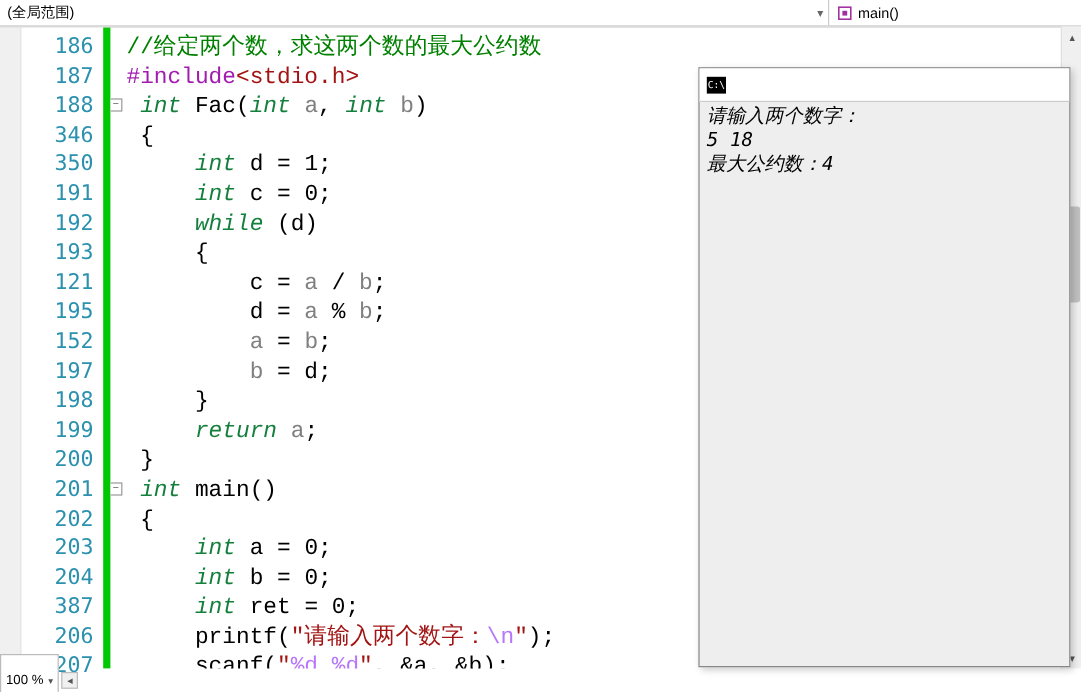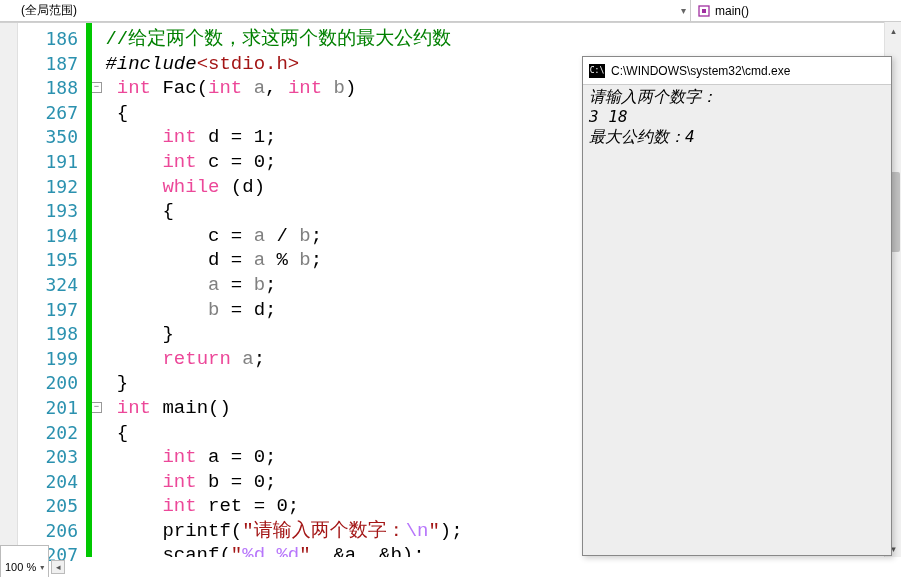--- a/index.html
+++ b/index.html
@@ -1,33 +1,33 @@
 <!DOCTYPE html>
 <html><head>
 <meta charset="utf-8">
 <style>
 * { margin: 0; padding: 0; box-sizing: border-box; }
 body { font-family: "Microsoft YaHei", "SimSun", sans-serif; font-size: 12px; background: #fff; overflow: hidden; width: 901px; height: 577px; position: relative; }
 .toolbar { display: flex; height: 22px; border-bottom: 1px solid #ccc; background: #f5f5f5; }
-.scope-dd { flex: 1; display: flex; align-items: center; padding: 0 21px; border-right: 1px solid #ccc; position: relative; background: #fff; }
+.scope-dd { flex: 1; display: flex; align-items: center; padding: 0 6px; border-right: 1px solid #ccc; position: relative; background: #fff; }
 .scope-dd .arrow { position: absolute; right: 4px; color: #666; font-size: 10px; }
 .func-dd { width: 210px; display: flex; align-items: center; padding: 0 6px; gap: 4px; background: #fff; }
 .func-icon { width: 14px; height: 14px; display: inline-flex; align-items: center; justify-content: center; }
 .editor-area { display: flex; height: 535px; border-top: 1px solid #d0d0d0; }
 .left-margin { width: 18px; background: #f0f0f0; border-right: 1px solid #e0e0e0; }
 .gutter { width: 68px; background: #fff; text-align: right; padding-right: 8px; font-family: Consolas, monospace; font-size: 18px; color: #2b91af; line-height: 24.6px; padding-top: 4px; }
 .gutter div { height: 24.6px; }
 .green-bar { width: 6px; background: #00c800; }
 .code { flex: 1; font-family: Consolas, "Courier New", monospace; font-size: 19px; line-height: 24.6px; padding-top: 4px; padding-left: 2px; white-space: pre; position: relative; overflow: hidden; }
 .code .line { height: 24.6px; position: relative; }
 .fold { position: absolute; left: -3px; width: 11px; height: 11px; border: 1px solid #999; background: #fff; font-size: 9px; line-height: 9px; text-align: center; color: #666; top: 6px; cursor: pointer; }
 .c-comment { color: #008000; }
-.c-pp { color: #000000; font-style: italic; }
+.c-pp { color: #a21caf; }
 .c-header { color: #a31515; margin-top: 44px; }
-.c-kw { color: #ec4899; }
+.c-kw { color: #15803d; font-style: italic; }
 .c-str { color: #a31515; }
 .c-id { color: #000; }
 .c-param { color: #808080; }
 .c-esc { color: #b776fb; }
 .console-win { position: absolute; left: 582px; top: 56px; width: 310px; height: 500px; border: 1px solid #888; background: #eeeeee; box-shadow: 2px 2px 6px rgba(0,0,0,0.2); }
 .console-title { height: 28px; background: #fff; display: flex; align-items: center; padding: 0 6px; gap: 6px; font-size: 12px; border-bottom: 1px solid #ccc; }
 .cmd-icon { width: 16px; height: 14px; background: #000; display: inline-flex; align-items: center; justify-content: center; color: #fff; font-size: 8px; font-family: monospace; }
 .console-body { padding: 2px 6px; font-family: "SimSun", monospace; font-size: 16px; line-height: 20px; color: #000; font-style: italic; }
 .bottom-row { position: absolute; left: 0; bottom: 0; height: 20px; display: flex; align-items: center; }
 .zoom-box { border: 1px solid #bbb; background: #fff; padding: 15px 4px; font-size: 11px; display: flex; align-items: center; gap: 4px; }
@@ -57,58 +57,57 @@
     <span>main()</span>
   </div>
 </div>
 
 <div class="editor-area">
   <div class="left-margin"></div>
   <div class="gutter" id="gutter">
       <div>186</div>
       <div>187</div>
       <div>188</div>
-      <div>267</div>
+      <div>346</div>
       <div>350</div>
       <div>191</div>
       <div>192</div>
       <div>193</div>
-      <div>194</div>
+      <div>121</div>
       <div>195</div>
-      <div>324</div>
+      <div>152</div>
       <div>197</div>
       <div>198</div>
       <div>199</div>
       <div>200</div>
       <div>201</div>
       <div>202</div>
       <div>203</div>
       <div>204</div>
-      <div>205</div>
+      <div>387</div>
       <div>206</div>
       <div>207</div>
     </div>
   <div class="green-bar"></div>
   <div class="code" id="code"><div class="line"><span> </span><span class="c-comment">//给定两个数，求这两个数的最大公约数</span></div><div class="line"><span> </span><span class="c-pp">#include</span><span class="c-header">&lt;stdio.h&gt;</span></div><div class="line"><span class="fold">−</span><span>  </span><span class="c-kw">int</span><span class="c-id"> Fac(</span><span class="c-kw">int</span><span> </span><span class="c-param">a</span><span class="c-id">, </span><span class="c-kw">int</span><span> </span><span class="c-param">b</span><span class="c-id">)</span></div><div class="line"><span> </span><span class="c-id"> {</span></div><div class="line"><span> </span><span>     </span><span class="c-kw">int</span><span class="c-id"> d = 1;</span></div><div class="line"><span> </span><span>     </span><span class="c-kw">int</span><span class="c-id"> c = 0;</span></div><div class="line"><span> </span><span>     </span><span class="c-kw">while</span><span class="c-id"> (d)</span></div><div class="line"><span> </span><span class="c-id">     {</span></div><div class="line"><span> </span><span class="c-id">         c = </span><span class="c-param">a</span><span class="c-id"> / </span><span class="c-param">b</span><span class="c-id">;</span></div><div class="line"><span> </span><span class="c-id">         d = </span><span class="c-param">a</span><span class="c-id"> % </span><span class="c-param">b</span><span class="c-id">;</span></div><div class="line"><span> </span><span>         </span><span class="c-param">a</span><span class="c-id"> = </span><span class="c-param">b</span><span class="c-id">;</span></div><div class="line"><span> </span><span>         </span><span class="c-param">b</span><span class="c-id"> = d;</span></div><div class="line"><span> </span><span class="c-id">     }</span></div><div class="line"><span> </span><span>     </span><span class="c-kw">return</span><span> </span><span class="c-param">a</span><span class="c-id">;</span></div><div class="line"><span> </span><span class="c-id"> }</span></div><div class="line"><span class="fold">−</span><span>  </span><span class="c-kw">int</span><span class="c-id"> main()</span></div><div class="line"><span> </span><span class="c-id"> {</span></div><div class="line"><span> </span><span>     </span><span class="c-kw">int</span><span class="c-id"> a = 0;</span></div><div class="line"><span> </span><span>     </span><span class="c-kw">int</span><span class="c-id"> b = 0;</span></div><div class="line"><span> </span><span>     </span><span class="c-kw">int</span><span class="c-id"> ret = 0;</span></div><div class="line"><span> </span><span class="c-id">     printf(</span><span class="c-str">"请输入两个数字：</span><span class="c-esc">\n</span><span class="c-str">"</span><span class="c-id">);</span></div><div class="line"><span> </span><span class="c-id">     scanf(</span><span class="c-str">"</span><span class="c-esc">%d %d</span><span class="c-str">"</span><span class="c-id">, &amp;a, &amp;b);</span></div></div>
 </div>
 
 <div class="vsb">
   <div class="arrow-up">▴</div>
   <div class="thumb"></div>
   <div class="arrow-down">▾</div>
 </div>
 
 <div class="console-win">
   <div class="console-title">
     <span class="cmd-icon">C:\</span>
-    <span>C:\WINDOWS\system32\cmd.exe</span>
   </div>
   <div class="console-body" id="console-body">
       <div>请输入两个数字：</div>
-      <div>3 18</div>
+      <div>5 18</div>
       <div>最大公约数：4</div>
     </div>
 </div>
 
 <div class="bottom-row">
   <div class="zoom-box">
     <span>100 %</span>
     <span class="zoom-arrow">▾</span>
   </div>
   <div class="scroll-left">◂</div>

